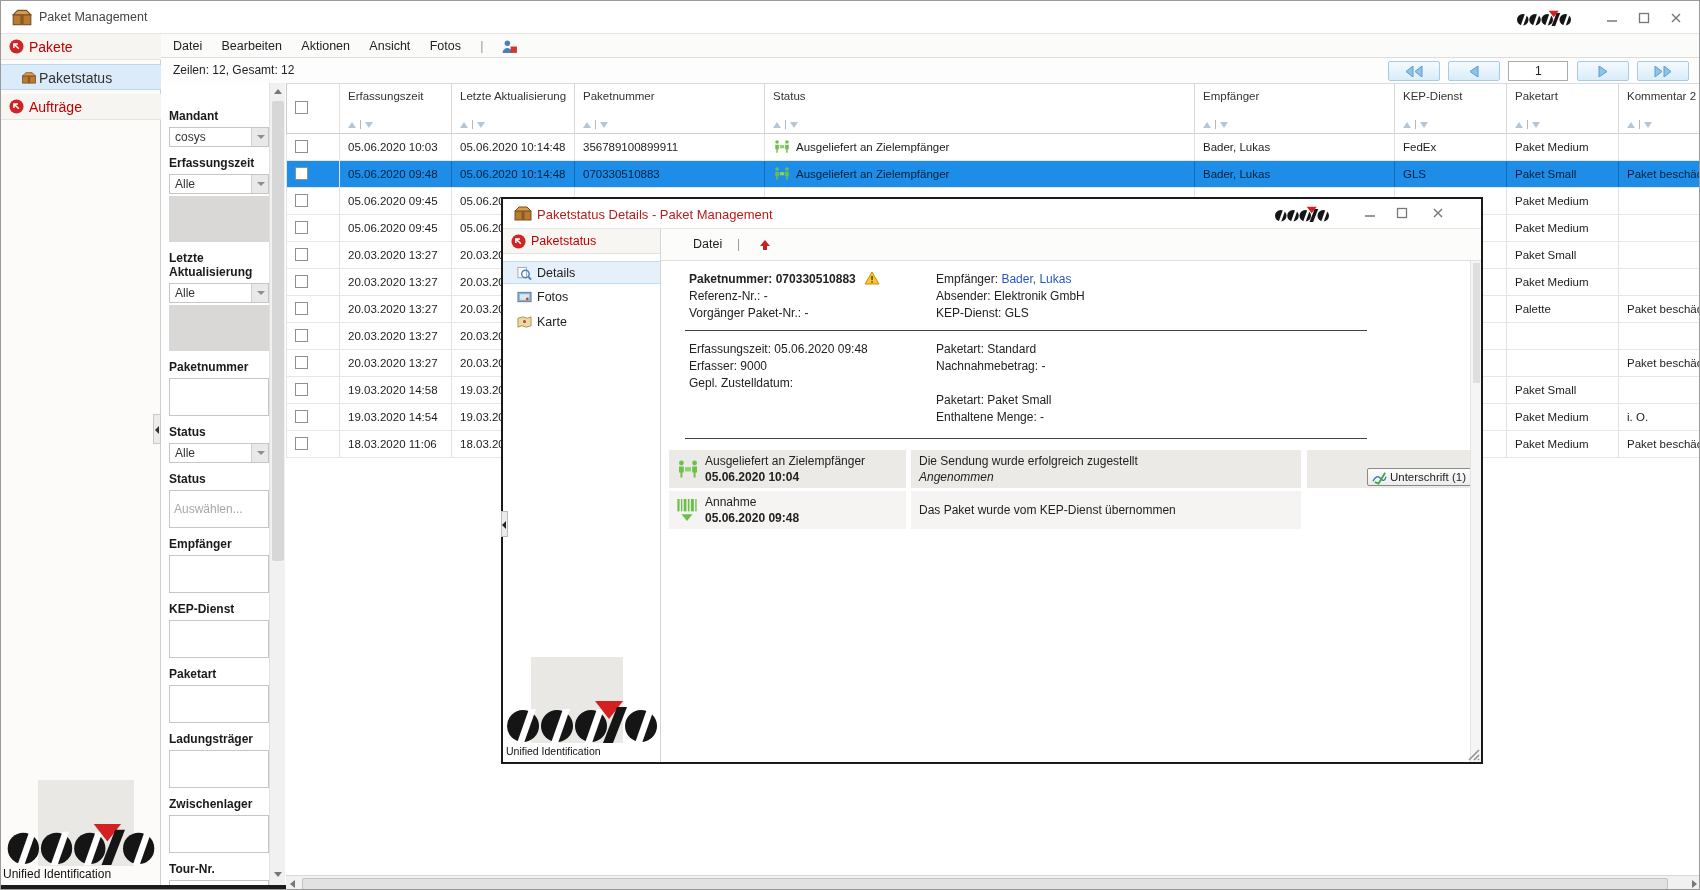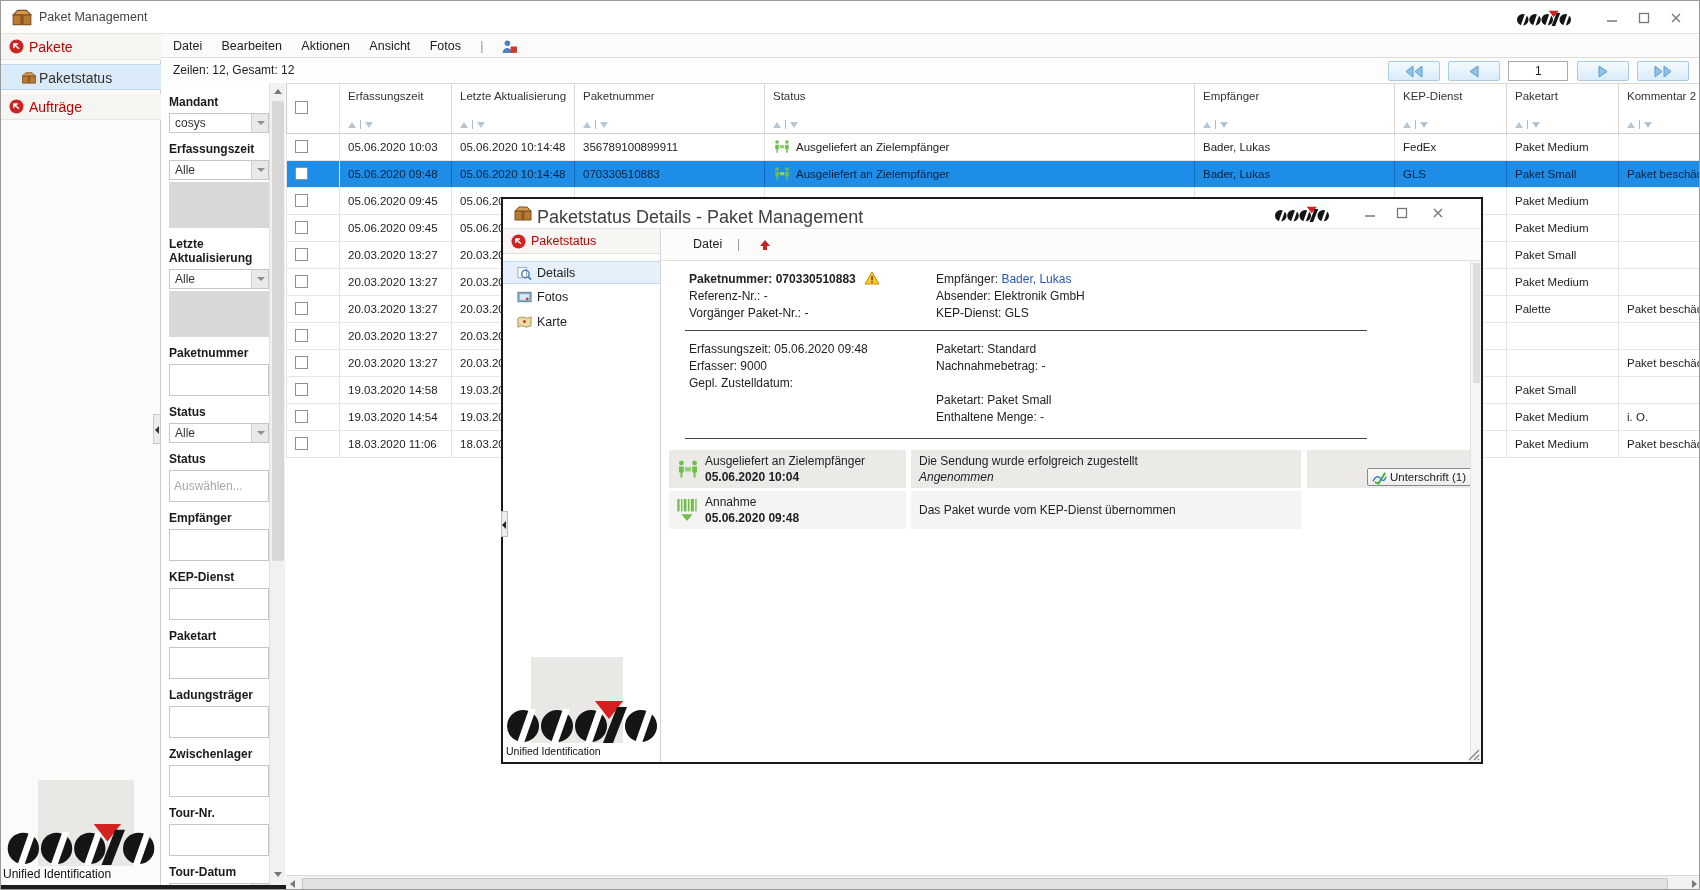--- a/index.html
+++ b/index.html
@@ -36,21 +36,21 @@
 .pbtn svg { margin-top:4px; }
 .pnum { display:inline-block; vertical-align:top; width:60px; height:20px; margin-left:5px; border:1px solid #ababab; background:#fff; text-align:center; line-height:18px; font-size:12px; }
 
 
 .filters { position:absolute; left:160px; top:82px; width:108px; height:802px; background:#fff; padding:12px 0 0 8px; overflow:hidden; }
 .flabel { font-weight:bold; font-size:12px; color:#1a1a1a; line-height:14px; margin:9px 0 4px 0; width:100px; }
 .fselect { position:relative; width:100px; height:20px; border:1px solid #c6c6c6; background:#fff; line-height:18px; padding-left:5px; font-size:12px; color:#333; cursor:pointer; }
 .fselect .chev { position:absolute; right:0; top:0; width:17px; height:18px; background:#e9e9e9; border-left:1px solid #cfcfcf; }
 .fselect .chev:after { content:""; position:absolute; left:5px; top:7px; border-left:4px solid transparent; border-right:4px solid transparent; border-top:4px solid #8e8e8e; }
 .fgray { width:100px; height:46px; background:#d9d8d6; margin-top:2px; }
-.finput { width:100px; height:32px; border:1px solid #c6c6c6; background:#fff; padding:0 4px; font-size:12px; font-family:"Liberation Sans",sans-serif; color:#333; }
+.finput { width:100px; height:38px; border:1px solid #c6c6c6; background:#fff; padding:0 4px; font-size:12px; font-family:"Liberation Sans",sans-serif; color:#333; }
 .finput::placeholder { color:#a8a8a8; }
 
 
 .fscroll { position:absolute; left:268px; top:82px; width:16px; height:802px; background:#f1f1f1; border-left:1px solid #e0e0e0; }
 .fscroll .thumb { position:absolute; left:2px; top:18px; width:12px; height:460px; background:#d7d7d7; border-radius:2px; cursor:pointer; }
 .sarrow { position:absolute; left:4px; width:0; height:0; cursor:pointer; }
 .sarrow.up { top:6px; border-left:4px solid transparent; border-right:4px solid transparent; border-bottom:5px solid #777; }
 .sarrow.down { bottom:8px; border-left:4px solid transparent; border-right:4px solid transparent; border-top:5px solid #777; }
 
 
@@ -85,21 +85,21 @@
 .harrow.right { right:4px; border-top:4px solid transparent; border-bottom:4px solid transparent; border-left:5px solid #777; }
 .blackstrip { position:absolute; left:0; top:884px; width:285px; height:6px; background:#1c1c1c; }
 
 
 .graysq { position:absolute; background:#e9e8e5; }
 .logocap { position:absolute; font-family:Liberation Sans, sans-serif; color:#111; white-space:nowrap; }
 
 
 .dialog { position:absolute; left:500px; top:196px; width:982px; height:567px; background:#fff; border:2px solid #1a1a1a; z-index:50; }
 .dtitle { position:absolute; left:0; top:0; right:0; height:30px; background:#fff; border-bottom:1px solid #e6e6e6; }
-.dtitle .t { position:absolute; left:34px; top:8px; font-size:18px; color:#404040; }
+.dtitle .t { position:absolute; left:34px; top:8px; font-size:13px; color:#b91c1c; }
 .dsidebar { position:absolute; left:0; top:30px; bottom:0; width:158px; background:#fff; border-right:1px solid #d4d4d4; }
 .dnavhead { position:relative; height:25px; line-height:25px; background:#f7f6f3; border-bottom:1px solid #e3e1de; cursor:pointer; }
 .dnavhead .lbl { position:absolute; left:28px; color:#c00000; font-size:12.5px; }
 .dnavitem { position:relative; height:23px; line-height:23px; margin:2px 0 0 0; cursor:pointer; font-size:12.5px; color:#222; }
 .dnavitem .lbl { position:absolute; left:34px; }
 .dnavitem .ic { position:absolute; left:14px; top:4px; }
 .dnavitem.sel { background:#e5f0fb; border-top:1px solid #c2dcf3; border-bottom:1px solid #c2dcf3; }
 .dcontent { position:absolute; left:158px; top:30px; right:0; bottom:0; background:#fff; }
 .dmenubar { position:absolute; left:0; top:0; right:0; height:32px; background:#fcfcfb; border-bottom:1px solid #e0e0e0; }
 .dmenubar .mi { position:absolute; left:32px; top:8px; font-size:12.5px; cursor:pointer; }
@@ -288,21 +288,21 @@
             <polygon points="2,0 2,11 10,5.5" fill="#8ec4e8" stroke="#5b9bd0"></polygon>
           </svg></div>
       <div class="pbtn"><svg width="18" height="11">
             <polygon points="1,0 1,11 8,5.5" fill="#8ec4e8" stroke="#5b9bd0"></polygon>
             <polygon points="10,0 10,11 17,5.5" fill="#8ec4e8" stroke="#5b9bd0"></polygon>
           </svg></div>
     </div>
   </div>
 
   <div class="filters">
-    <div class="flabel" style="margin-top:0">Mandant</div>
+    <div class="flabel" style="margin-top:14px">Mandant</div>
     <div class="fselect"><span>cosys</span><span class="chev"></span></div>
     <div class="flabel">Erfassungszeit</div>
     <div class="fselect"><span>Alle</span><span class="chev"></span></div>
     <div class="fgray"></div>
     <div class="flabel">Letzte Aktualisierung</div>
     <div class="fselect"><span>Alle</span><span class="chev"></span></div>
     <div class="fgray"></div>
     <div class="flabel">Paketnummer</div>
     <input class="finput" value="" style="">
     <div class="flabel">Status</div>

